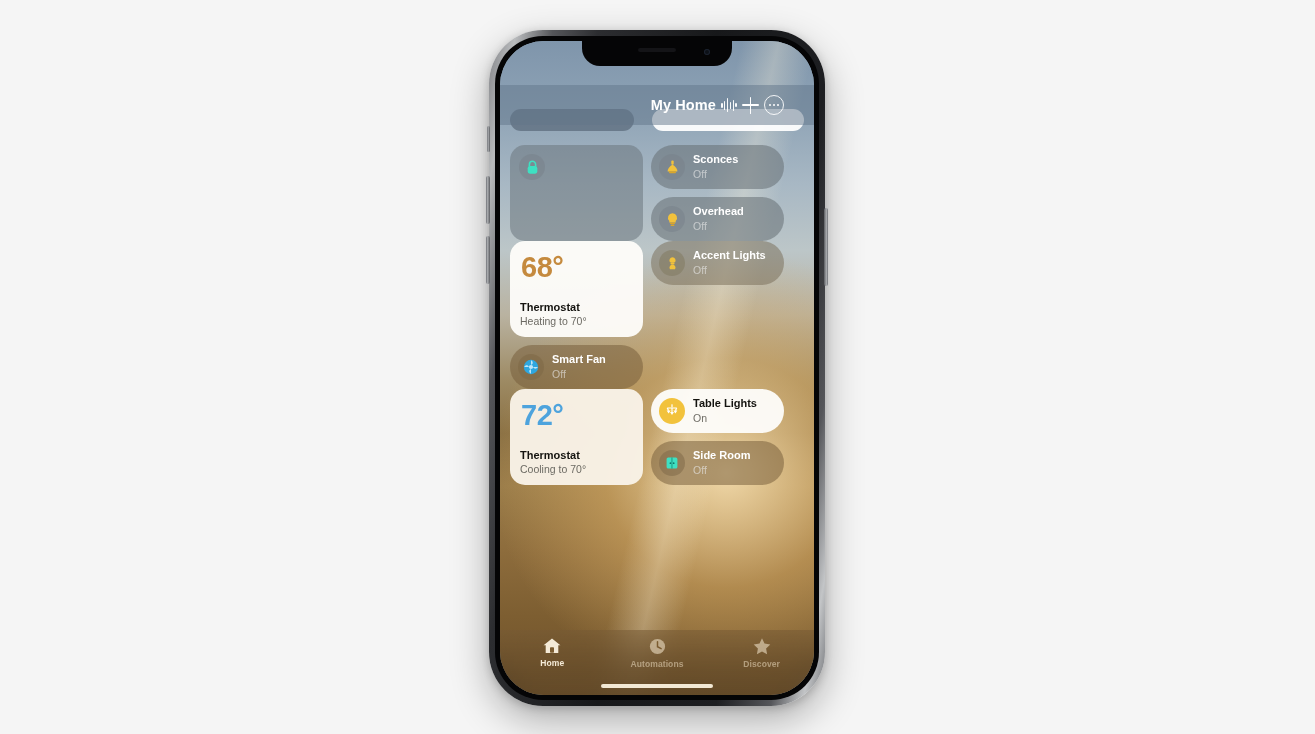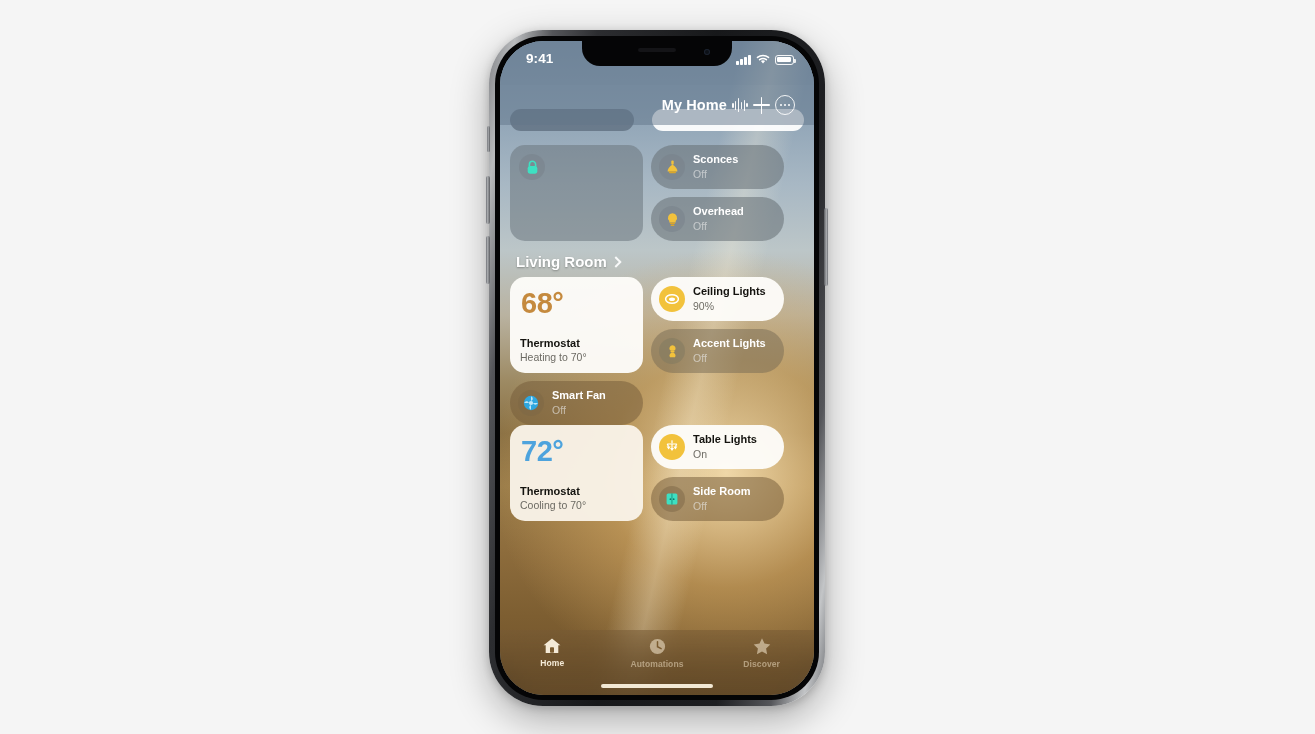--- a/index.html
+++ b/index.html
@@ -125,21 +125,21 @@
     background:#0d1117; box-shadow: inset 0 0 0 1px #1c2330;
   }
 
   
   #navbar {
     position:absolute; left:0; right:0; top:44px;
     height: 40px;
     z-index: 6;
     background: rgba(98,118,138,.50);
     display:flex; align-items:center; justify-content:flex-end;
-    padding-right: 19px; gap: 5px;
+    padding-right: 30px; gap: 5px;
     box-sizing:border-box;
   }
   #nav-title {
     font-size: 14.5px; font-weight:700; color:#fff;
     letter-spacing:.1px;
   }
   .nav-icon { color:#fff; display:flex; align-items:center; justify-content:center; }
   .waveform{ display:flex; align-items:center; gap:1.3px; height:14px; }
   .waveform i{ display:block; width:1.6px; background:#fff; border-radius:1px; opacity:.95;}
   .waveform i:nth-child(1){height:5px}
@@ -299,37 +299,20 @@
     <div class="side-btn" id="btn-volup"></div>
     <div class="side-btn" id="btn-voldn"></div>
     <div class="side-btn" id="btn-power"></div>
 
     <div id="phone-inner-ring"></div>
 
     <div id="screen">
 
       <div id="wallpaper"></div>
 
-      <div id="statusbar">
-        <div id="status-time">9:41</div>
-        <div id="status-right">
-          <div class="bars">
-              <i></i>
-              <i></i>
-              <i></i>
-              <i></i>
-            </div>
-          <svg width="14" height="11" viewBox="0 0 14 11">
-            <path d="M7 9.6 L9.1 7.0 A3.3 3.3 0 0 0 4.9 7.0 Z" fill="#fff"></path>
-            <path d="M1.5 3.4 A8.6 8.6 0 0 1 12.5 3.4" stroke="#fff" stroke-width="1.5" fill="none" stroke-linecap="round"></path>
-            <path d="M3.6 5.7 A5.6 5.6 0 0 1 10.4 5.7" stroke="#fff" stroke-width="1.5" fill="none" stroke-linecap="round"></path>
-          </svg>
-          <div class="batt"></div>
-        </div>
-      </div>
 
       <div id="navbar">
         <div id="nav-title">My Home</div>
         <div class="nav-icon">
           <div class="waveform">
               <i></i>
               <i></i>
               <i></i>
               <i></i>
               <i></i>
@@ -389,47 +372,31 @@
                 </svg>
               </div>
               <div class="st-text">
                 <div class="st-name">Overhead</div>
                 <div class="st-state">Off</div>
               </div>
             </div>
           </div>
         </div>
 
-        <div class="section-head" style="margin-top:12px">
-          <span>Living Room</span>
-          <span class="chev"></span>
-        </div>
         <div class="row">
           <div class="col-left">
             <div class="big-tile on-white">
               <div class="tile-temp temp-heat">68°</div>
               <div class="big-foot">
                 <div class="big-title">Thermostat</div>
                 <div class="big-sub">Heating to 70°</div>
               </div>
             </div>
           </div>
           <div class="col-right stack">
-            <div class="small-tile on">
-              <div class="st-icon" style="background:#f2c23c">
-                <svg width="18" height="18" viewBox="0 0 18 18">
-                  <ellipse cx="9" cy="9" rx="6.4" ry="4.3" fill="none" stroke="#fff" stroke-width="1.5"></ellipse>
-                  <ellipse cx="9" cy="9.2" rx="3.0" ry="1.8" fill="#fff"></ellipse>
-                </svg>
-              </div>
-              <div class="st-text">
-                <div class="st-name">Ceiling Lights</div>
-                <div class="st-state">90%</div>
-              </div>
-            </div>
             <div class="small-tile offw">
               <div class="st-icon" style="background:rgba(130,122,96,.55)">
                 <svg width="15" height="17" viewBox="0 0 15 17">
                   <path d="M7.5 2.3 a3.1 3.1 0 0 1 2.5 4.9 h-5 A3.1 3.1 0 0 1 7.5 2.3 Z" fill="#f2c23c"></path>
                   <rect x="5.5" y="7.3" width="4" height="2.2" rx="1" fill="#f2c23c"></rect>
                   <path d="M7.5 9.6 a3.0 3.0 0 0 1 2.5 4.7 h-5 A3.0 3.0 0 0 1 7.5 9.6 Z" fill="#f2c23c"></path>
                 </svg>
               </div>
               <div class="st-text">
                 <div class="st-name">Accent Lights</div>

